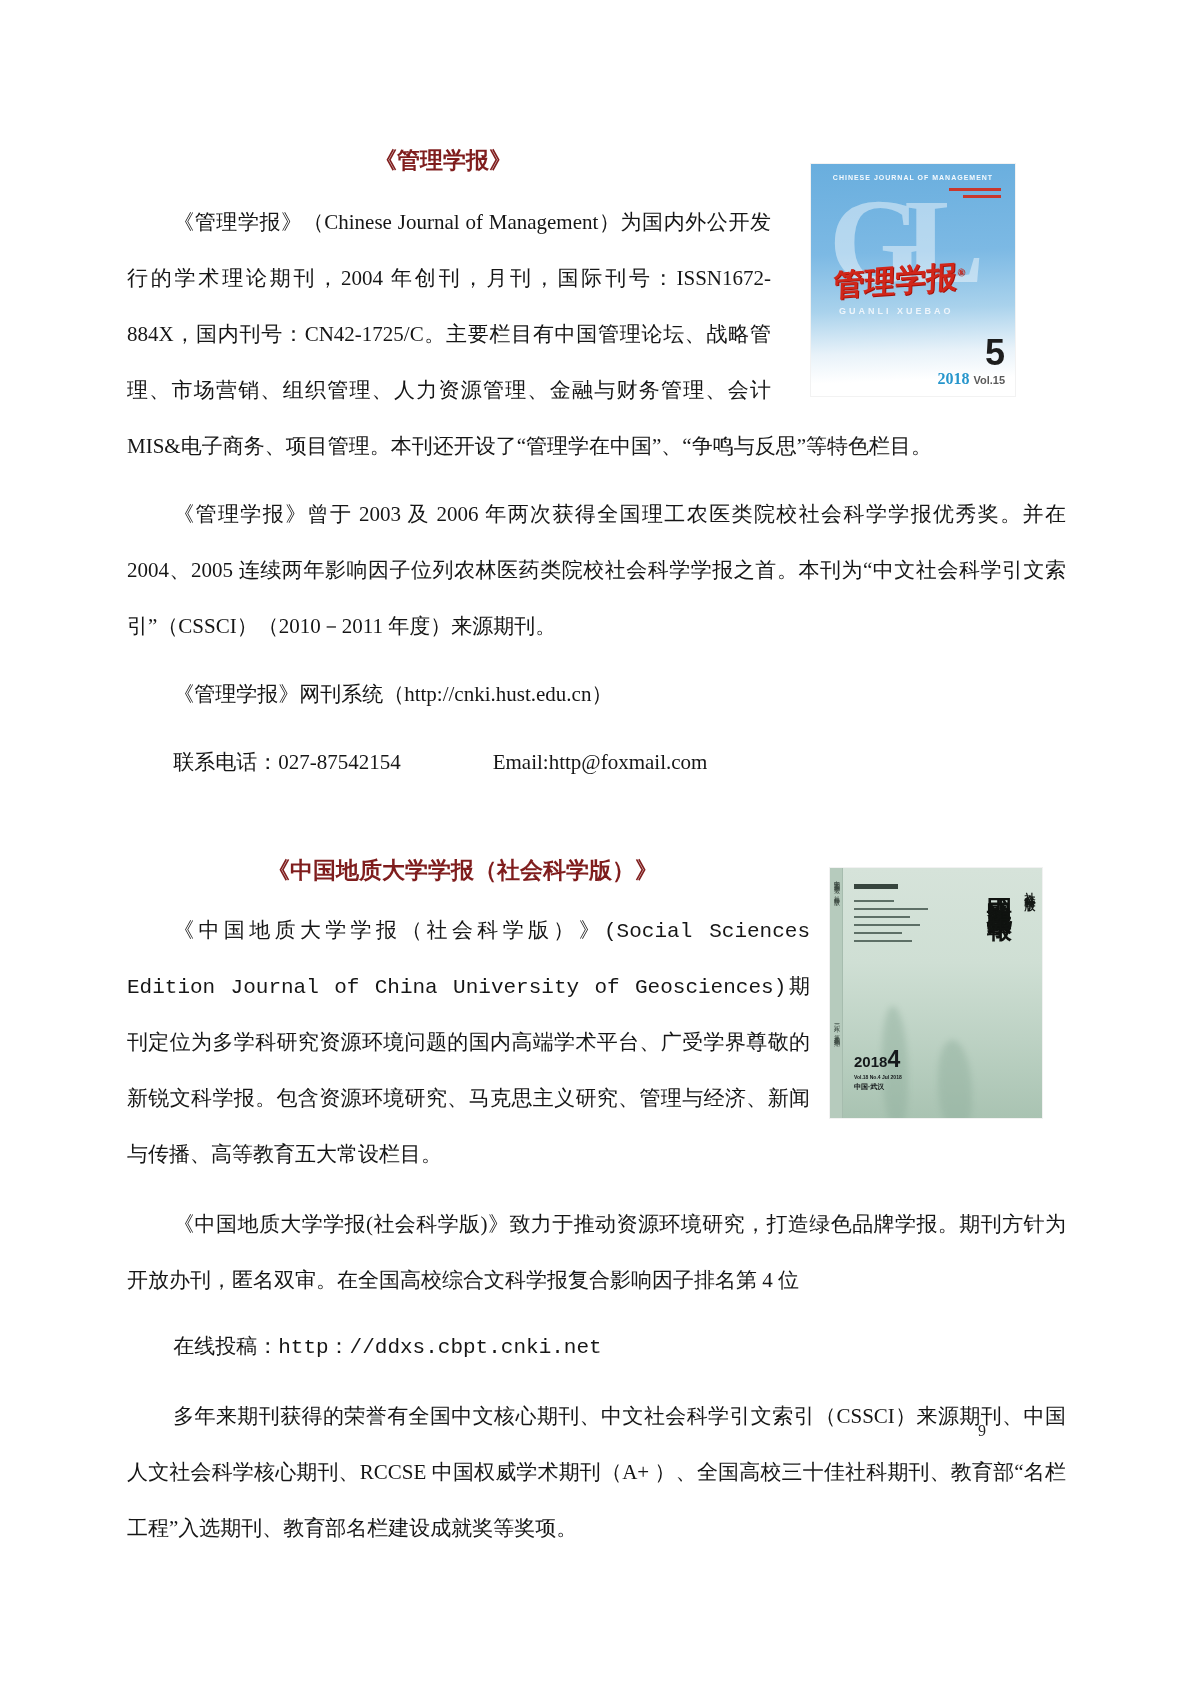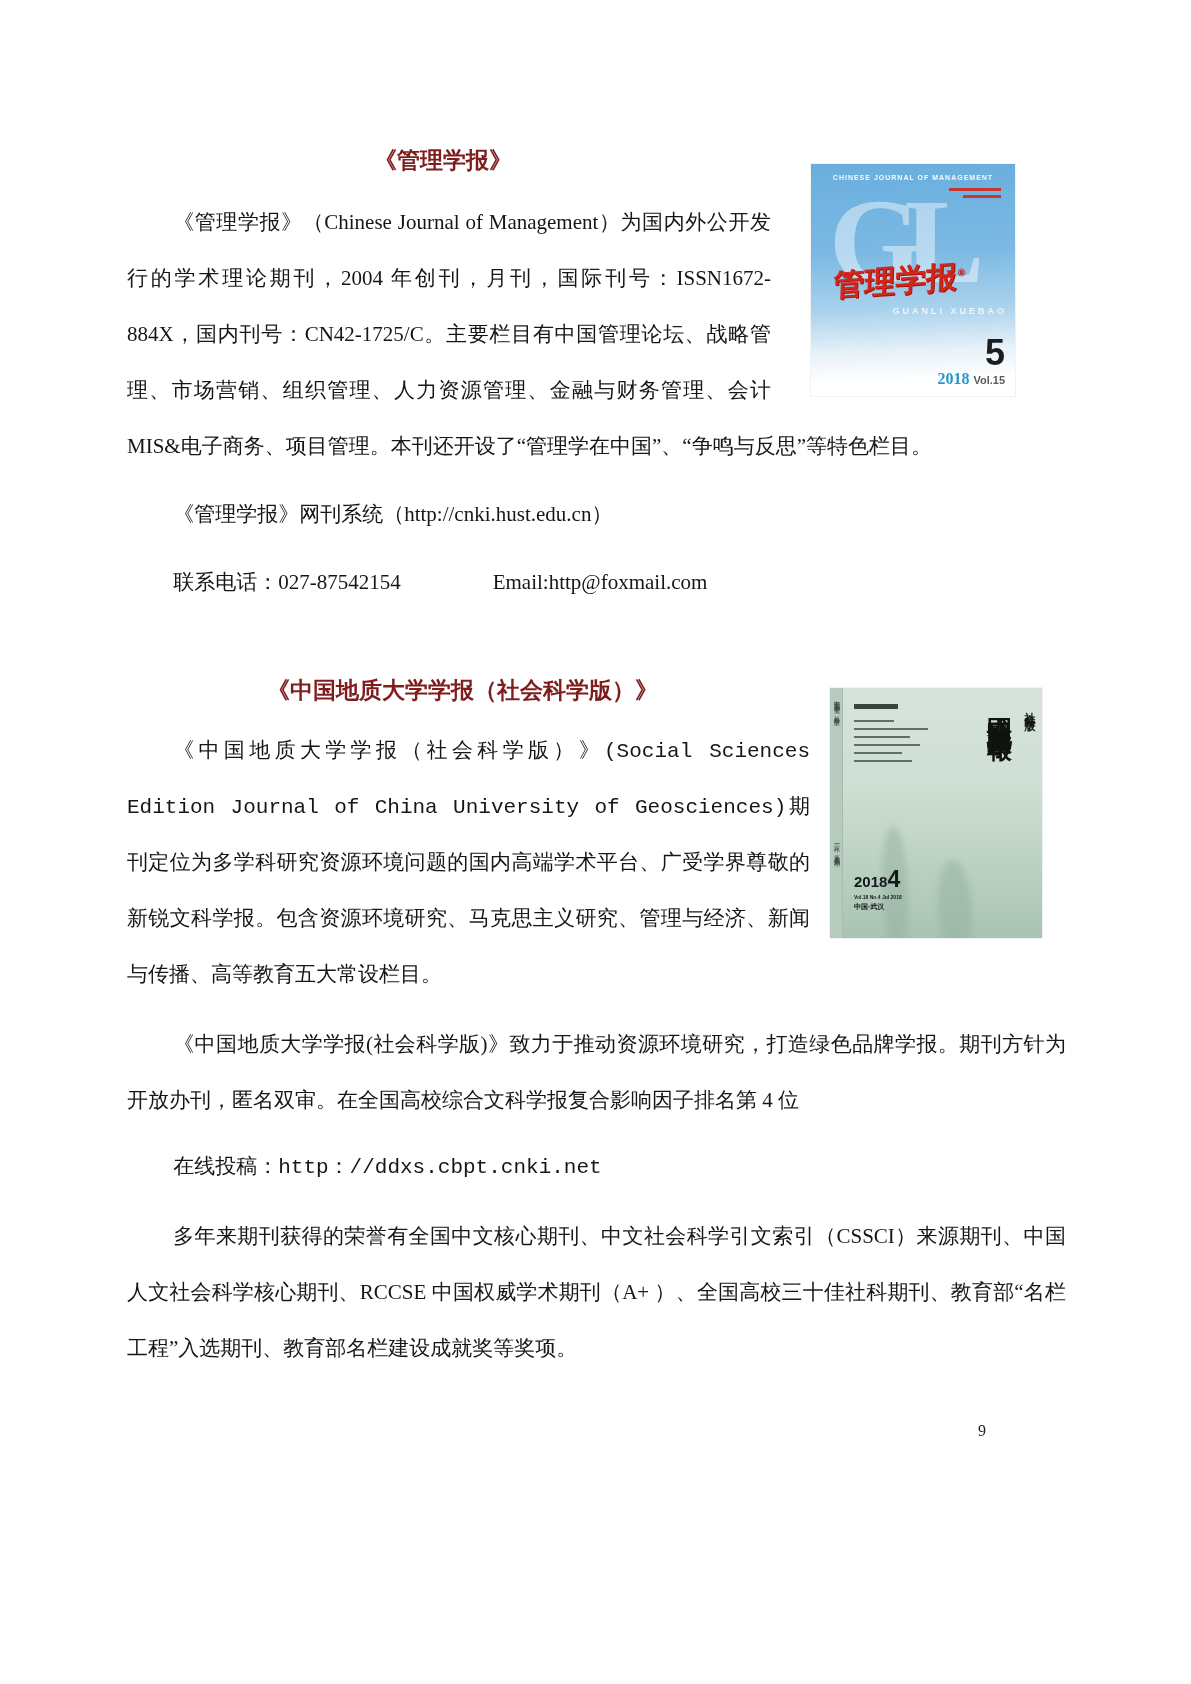--- a/index.html
+++ b/index.html
@@ -45,23 +45,23 @@
   }
   .c1-brand {
     position:absolute; top:96px; left:8px; width:160px; text-align:center;
     font-size:31px; font-weight:bold; color:#d1261a;
     transform:rotate(-4deg) skewX(-6deg);
     text-shadow:1px 1px 0 #a31108;
     white-space:nowrap;
   }
   .c1-brand sup { font-size:10px; }
   .c1-pinyin {
-    position:absolute; top:142px; left:0; right:8px; text-align:right;
+    position:absolute; top:142px; left:0; right:8px; text-align:left;
     font-family:"Liberation Sans",sans-serif; font-size:9px; font-weight:bold;
-    color:#eef5fb; letter-spacing:3px;
+    color:#eef5fb; letter-spacing:3px;padding-left:28px;
   }
   .c1-issue { position:absolute; right:10px; bottom:8px; text-align:right; }
   .c1-issue .num {
     font-family:"Liberation Sans",sans-serif; font-weight:bold;
     font-size:36px; line-height:34px; color:#1d1d1d;
   }
   .c1-issue .yr {
     font-family:"Liberation Serif",serif; font-weight:bold;
     font-size:16px; color:#2796cc;
   }
@@ -137,20 +137,21 @@
           <div class="num">5</div>
           <div class="yearrow">
             <span class="yr">2018</span>
             <span class="vol">Vol.15</span>
           </div>
         </div>
       </aside>
 
       <h2 class="stitle">《管理学报》</h2>
       <p class="body indent">《管理学报》（Chinese Journal of Management）为国内外公开发行的学术理论期刊，2004 年创刊，月刊，国际刊号：ISSN1672-884X，国内刊号：CN42-1725/C。主要栏目有中国管理论坛、战略管理、市场营销、组织管理、人力资源管理、金融与财务管理、会计 MIS&amp;电子商务、项目管理。本刊还开设了“管理学在中国”、“争鸣与反思”等特色栏目。</p>
+      <p class="body indent">《管理学报》曾于 2003 及 2006 年两次获得全国理工农医类院校社会科学学报优秀奖。并在 2004、2005 连续两年影响因子位列农林医药类院校社会科学学报之首。本刊为“中文社会科学引文索引”（CSSCI）（2010－2011 年度）来源期刊。</p>
       <p class="body indent">《管理学报》网刊系统（http://cnki.hust.edu.cn）</p>
       <p class="body indent"><span>联系电话：027-87542154</span><span class="contact-gap"></span><span>Email:http@foxmail.com</span></p>
     </section>
 
     <section class="section2">
       <aside class="cover cover2">
         <div class="c2-tree1"></div>
         <div class="c2-tree2"></div>
         <div class="c2-spine">
           <div class="sp1">中国地质大学学报 社会科学版</div>

